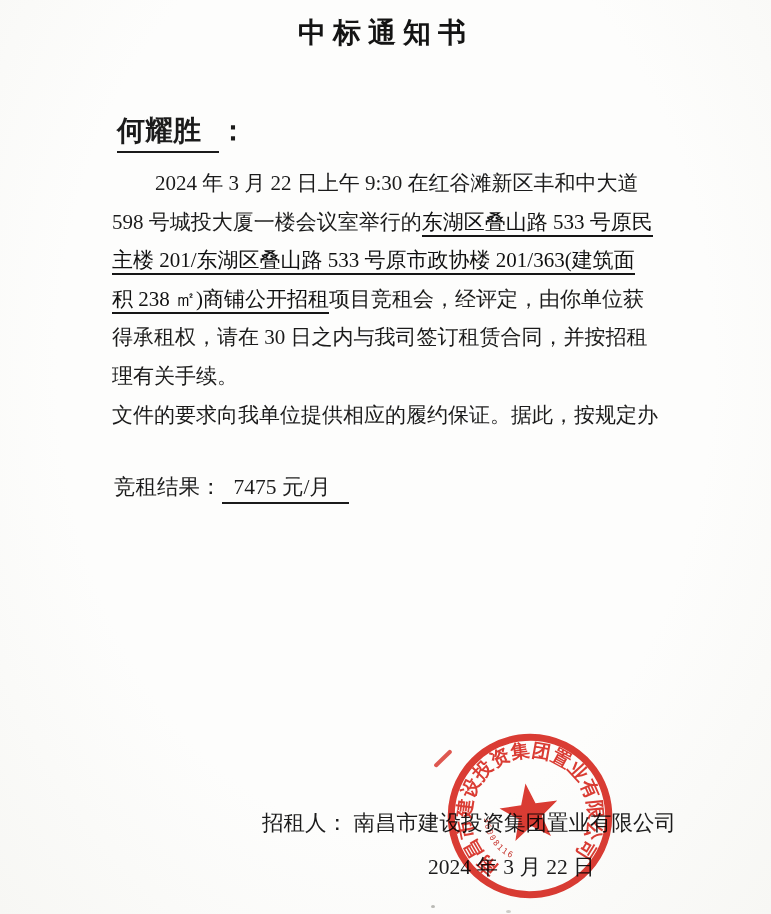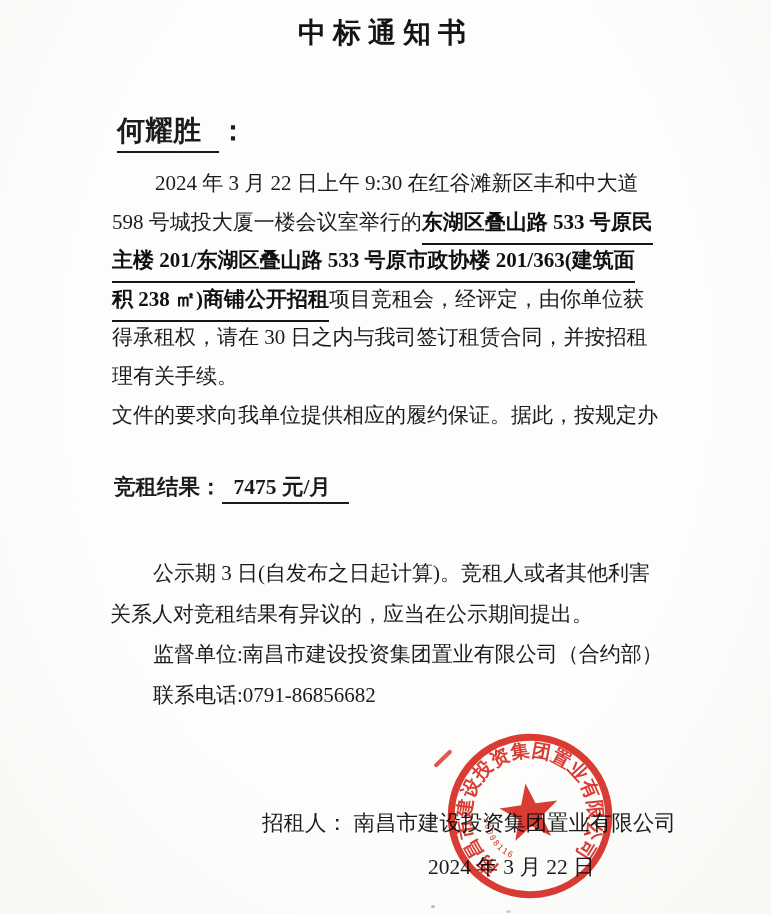--- a/index.html
+++ b/index.html
@@ -28,27 +28,27 @@
     padding-right:18px;padding-bottom:1px;
     display:inline-block;
   }
   .body-block{
     position:absolute;top:149px;left:112px;width:600px;
     font-size:21px;line-height:38.6px;margin-top:15px;
   }
   .line{white-space:pre;}
   .indent{padding-left:43px;}
   .bu{
-    font-weight:bold;color:#101010;
+    font-weight:normal;color:#101010;
     border-bottom:2px solid #161616;
-    padding-bottom:9px;
+    padding-bottom:1px;
   }
   .result-row{
     position:absolute;top:472px;left:114px;
-    font-size:21.5px;font-weight:bold;white-space:pre;
+    font-size:21.5px;font-weight:normal;white-space:pre;
   }
   .result-underline{
     display:inline-block;
     padding:0 18px 1px 12px;
     border-bottom:2px solid #1b1b1b;
   }
   .notice-block{
     position:absolute;top:553px;left:110px;width:600px;
     font-size:21px;line-height:40.5px;
   }
@@ -85,26 +85,20 @@
     <div class="line"><span>598 号城投大厦一楼会议室举行的</span><span class="bu">东湖区叠山路 533 号原民</span></div>
     <div class="line"><span class="bu">主楼 201/东湖区叠山路 533 号原市政协楼 201/363(建筑面</span></div>
     <div class="line"><span class="bu">积 238 ㎡)商铺公开招租</span><span>项目竞租会，经评定，由你单位获</span></div>
     <div class="line"><span>得承租权，请在 30 日之内与我司签订租赁合同，并按招租</span></div>
     <div class="line"><span>理有关手续。</span></div>
     <div class="line"><span>文件的要求向我单位提供相应的履约保证。据此，按规定办</span></div>
   </div>
 
   <div class="result-row"><span>竞租结果：</span><span class="result-underline"><span>7475 元/月</span></span></div>
 
-  <div class="notice-block">
-    <div class="line indent"><span>公示期 3 日(自发布之日起计算)。竞租人或者其他利害</span></div>
-    <div class="line"><span>关系人对竞租结果有异议的，应当在公示期间提出。</span></div>
-    <div class="line indent"><span>监督单位:南昌市建设投资集团置业有限公司（合约部）</span></div>
-    <div class="line indent"><span>联系电话:0791-86856682</span></div>
-  </div>
 
   <div class="footer-lessor">招租人： 南昌市建设投资集团置业有限公司</div>
   <div class="footer-date">2024 年 3 月 22 日</div>
 
   <svg class="stamp" viewBox="0 0 180 180" xmlns="http://www.w3.org/2000/svg">
     <defs>
       <path id="arcMain" d="M 52.72 134.43 A 58 58 0 1 1 127.28 134.43" fill="none"></path>
       <path id="arcCode" d="M 45.20 86.08 A 45 45 0 0 0 67.50 128.97" fill="none"></path>
     </defs>
     <circle cx="90" cy="90" r="77" fill="none" stroke="#d92b22" stroke-width="7"></circle>

